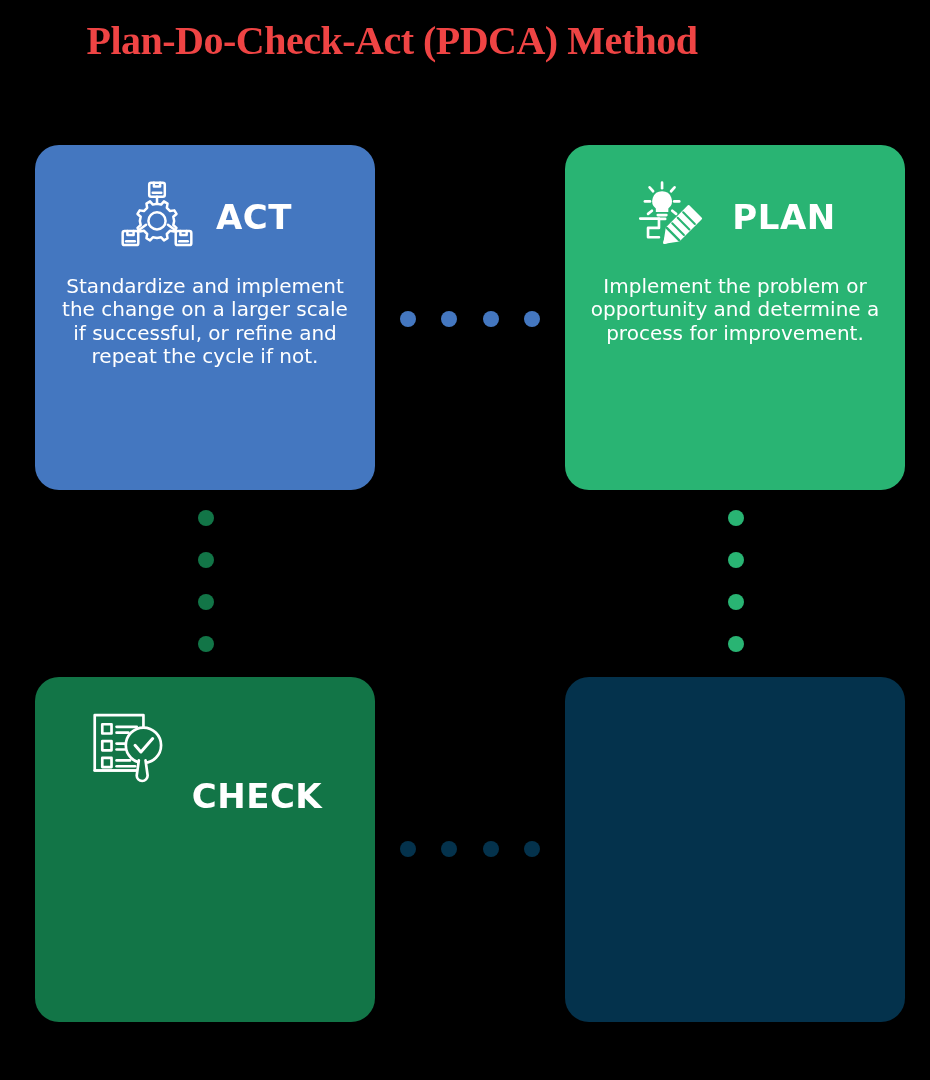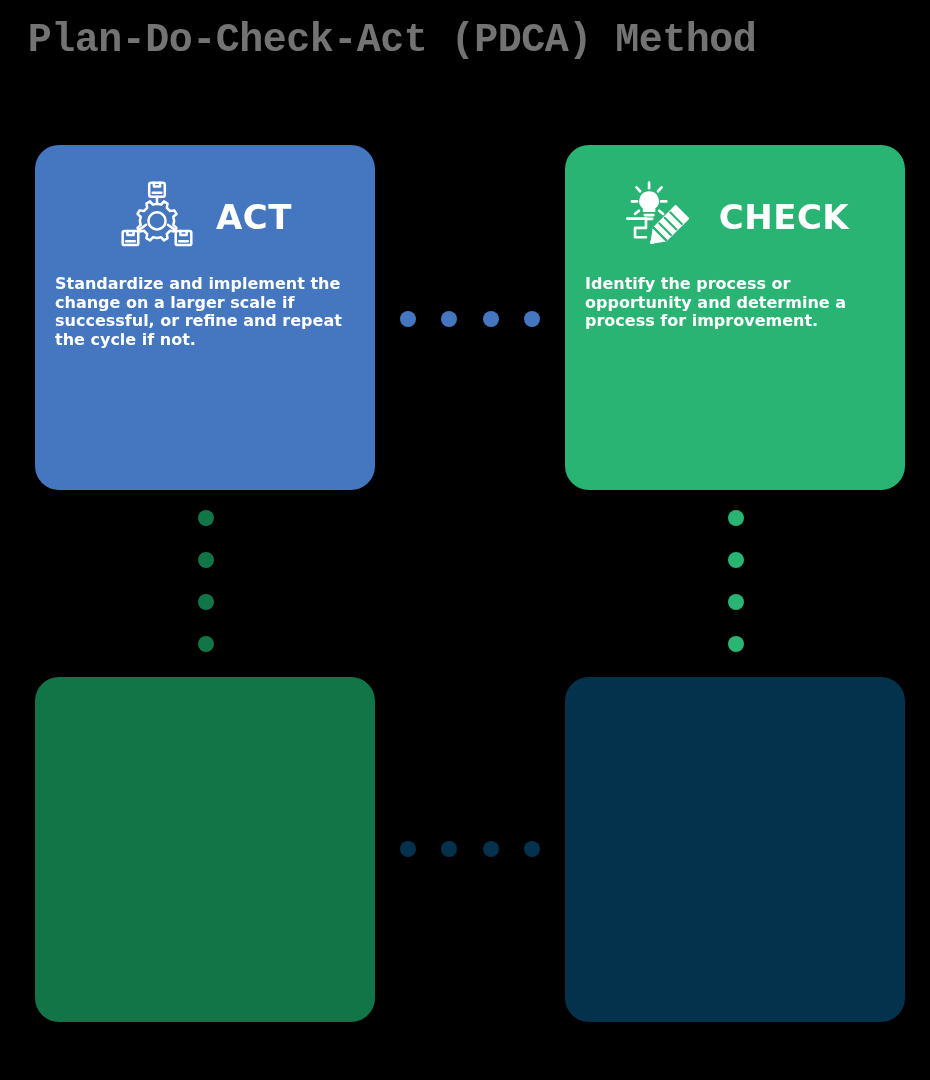--- a/index.html
+++ b/index.html
@@ -21,26 +21,26 @@
     background: #000000;
   }
 
   
   .title {
     position: absolute;
     left: 0;
     top: 18px;
     width: 784px;
     text-align: center;
-    color: #737373;
+    color: #ef4444;
     font-size: 40px;
     font-weight: 700;
     letter-spacing: -0.5px;
     line-height: 1.15;
-    font-family: Liberation Mono, monospace;
+    font-family: Liberation Serif, serif;
   }
 
   
   .card {
     position: absolute;
     border-radius: 24px;
     box-sizing: border-box;
     color: #ffffff;
     padding: 0 14px;
     display: flex;
@@ -78,27 +78,28 @@
     font-weight: 700;
     letter-spacing: 0.5px;
     line-height: 1;
     color: #ffffff;
     white-space: nowrap;
   }
   .card-check .card-label,
   .card-do .card-label { align-self: flex-end; margin-bottom: 4px; }
 
   .card-body {
-    font-size: 16px;
+    font-size: 20px;
     line-height: 1.17;
+    text-align: center;
     color: #ffffff;
     width: 100%;
     padding: 0 6px;
     box-sizing: border-box;
-    font-weight: 700;
+    font-weight: 400;
   }
   .card-act .card-body  { margin-top: 2px; }
   .card-plan .card-body { margin-top: 2px; }
   .card-check .card-body,
   .card-do .card-body   { margin-top: 6px; }
 
   
   .conn {
     position: absolute;
     display: flex;
@@ -180,26 +181,48 @@
 
         <path d="M8 52 h24 v12 H18 v12 h14"></path>
 
         <path d="M70 36 l16 16 -28 28 -19 3 3-19 Z" fill="#ffffff" stroke="#ffffff" stroke-width="2.6"></path>
         <path d="M42 64 l16 16" stroke="#29B473" stroke-width="3"></path>
         <path d="M49 58 l15 15" stroke="#29B473" stroke-width="2.6"></path>
         <path d="M56 51 l15 15" stroke="#29B473" stroke-width="2.6"></path>
         <path d="M63 44 l15 15" stroke="#29B473" stroke-width="2.6"></path>
         <path d="M39 83 l6-2 -4-4 Z" fill="#ffffff" stroke="#ffffff"></path>
       </svg>
+      <span class="card-label">PLAN</span>
+    </div>
+    <div class="card-body">Implement the problem or opportunity and determine a process for improvement.</div>
+  </div>
+
+  <div class="card card-check">
+    <div class="card-head">
+      <svg class="card-icon" viewBox="0 0 100 100" fill="none" stroke="#ffffff" stroke-width="3.2" stroke-linecap="round" stroke-linejoin="round">
+
+        <path d="M8 6 h58 v26 M66 66 v6 H8 V6"></path>
+        <path d="M8 72 h58"></path>
+
+        <rect x="17" y="17" width="11" height="11"></rect>
+        <path d="M34 20 h24"></path>
+        <path d="M34 27 h14"></path>
+        <rect x="17" y="37" width="11" height="11"></rect>
+        <path d="M34 40 h18"></path>
+        <path d="M34 47 h12"></path>
+        <rect x="17" y="57" width="11" height="11"></rect>
+        <path d="M34 60 h16"></path>
+        <path d="M34 67 h22"></path>
+
+        <circle cx="66" cy="42" r="21" fill="#127547"></circle>
+        <path d="M56 42 l7 8 14-16" stroke-width="3.6"></path>
+        <path d="M60.5 60 l-2.5 18 a6.5 6.5 0 0 0 13 0 L68.5 60" fill="#127547"></path>
+      </svg>
       <span class="card-label">CHECK</span>
     </div>
-    <div class="card-body">Identify the process or opportunity and determine a process for improvement.</div>
-  </div>
-
-  <div class="card card-check">
   </div>
 
   <div class="card card-do">
   </div>
 
   <div class="conn conn-h conn-top">
     <span class="dot dot-blue"></span>
     <span class="dot dot-blue"></span>
     <span class="dot dot-blue"></span>
     <span class="dot dot-blue"></span>

